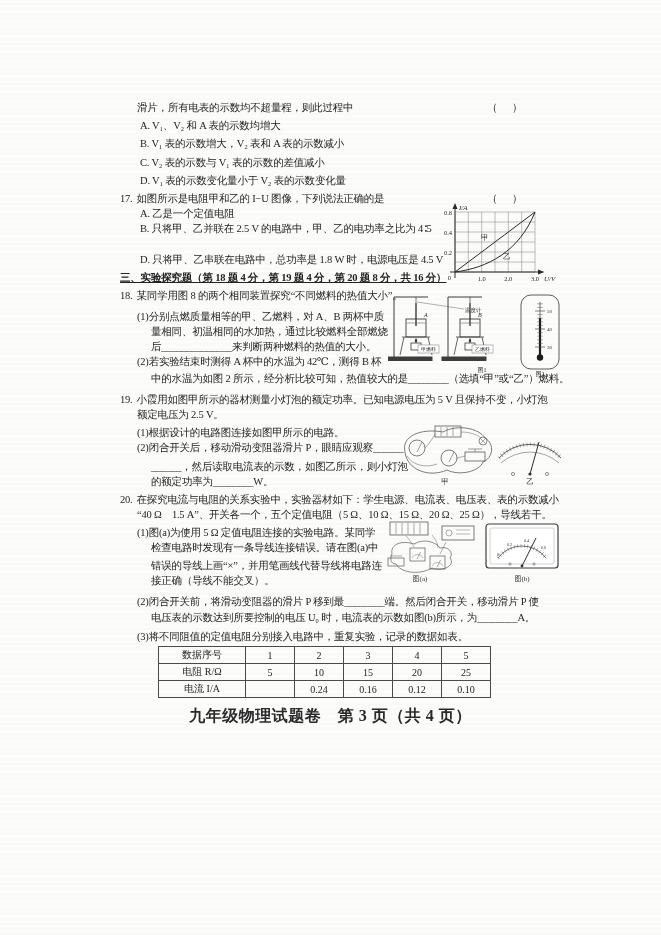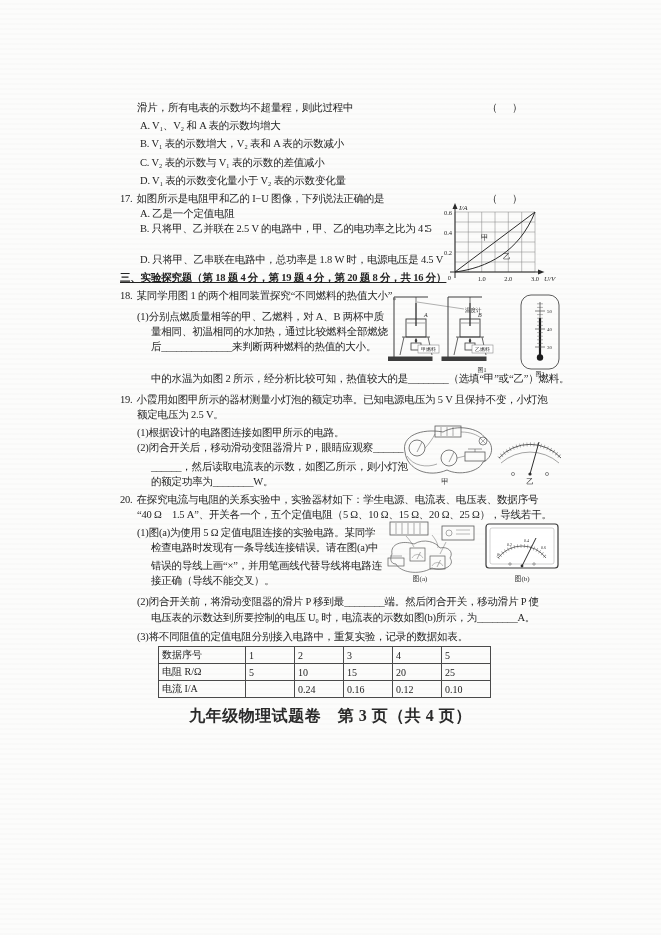--- a/index.html
+++ b/index.html
@@ -9,21 +9,21 @@
     background-image:repeating-linear-gradient(0deg, rgba(0,0,0,0.012) 0 2px, rgba(0,0,0,0) 2px 5px);
     font-family:"Liberation Serif","DejaVu Serif",serif;
     color:#232323;
     padding-left:16px;
   }
   .ln{position:absolute;white-space:nowrap;font-size:10.5px;line-height:13px;letter-spacing:-0.2px;}
   .b{font-weight:700;text-decoration:underline;}
   .qnum{margin-right:4px;}
   .bracket{position:absolute;font-size:10.5px;letter-spacing:2px;}
   table.data{position:absolute;border-collapse:collapse;font-size:10px;color:#232323;}
-  table.data td{border:1px solid #4a4a4a;text-align:left;height:16px;padding:0 3px;background:transparent;}
+  table.data td{border:1px solid #4a4a4a;text-align:center;height:16px;padding:0 3px;background:transparent;}
   td.c0{width:80px;} td.cn{width:42px;}
   .fig{position:absolute;}
   .fig text{font-family:"Liberation Serif","DejaVu Serif",serif;fill:#2a2a2a;}
   .footer{position:absolute;left:0;width:661px;text-align:center;font-size:16px;color:#2a2a2a;letter-spacing:0.5px;font-weight:bold;}
 </style>
 </head>
 <body>
 
 <div class="page">
 
@@ -55,24 +55,25 @@
     <text x="14" y="80" font-size="6.5" text-anchor="end">0</text>
     <text x="44.7" y="81" font-size="6.5" text-anchor="middle">1.0</text>
     <text x="71.3" y="81" font-size="6.5" text-anchor="middle">2.0</text>
     <text x="98" y="81" font-size="6.5" text-anchor="middle">3.0</text>
     <text x="44" y="40" font-size="7.5">甲</text>
     <text x="66" y="59" font-size="7.5">乙</text>
   </svg>
 
   <div class="ln b" style="left:120px;top:271px">三、实验探究题（第 18 题 4 分，第 19 题 4 分，第 20 题 8 分，共 16 分）</div>
 
-  <div class="ln" style="left:120px;top:289px"><span class="qnum">18.</span><span>某同学用图 1 的两个相同装置探究“不同燃料的热值大小”。</span></div>
+  <div class="ln" style="left:120px;top:289px"><span class="qnum">18.</span><span>某同学用图 8 的两个相同装置探究“不同燃料的热值大小”。</span></div>
   <div class="ln" style="left:137px;top:310px">(1)分别点燃质量相等的甲、乙燃料，对 A、B 两杯中质</div>
   <div class="ln" style="left:151px;top:340px">后______________来判断两种燃料的热值的大小。</div>
   <div class="ln" style="left:151px;top:325px">量相同、初温相同的水加热，通过比较燃料全部燃烧</div>
+  <div class="ln" style="left:137px;top:355px">(2)若实验结束时测得 A 杯中的水温为 42℃，测得 B 杯</div>
   <div class="ln" style="left:151px;top:372px">中的水温为如图 2 所示，经分析比较可知，热值较大的是________（选填“甲”或“乙”）燃料。</div>
 
   <svg class="fig" style="left:388px;top:293px" width="177" height="84" viewBox="0 0 177 84">
 
     <g stroke="#3d3d3d" fill="none" stroke-width="1">
       <rect x="0" y="64" width="44" height="3.5" fill="#3d3d3d"></rect>
       <line x1="6" y1="64" x2="6" y2="4"></line>
         <line x1="6" y1="4" x2="40" y2="4"></line>
       <line x1="28" y1="4" x2="28" y2="10" stroke-width="0.7"></line>
       <line x1="28" y1="10" x2="28" y2="33" stroke-width="1.4"></line>
@@ -153,21 +154,21 @@
       <path d="M106,36 A42,42 0 0 1 168,36" stroke="#4a4a4a" stroke-width="0.9" fill="none"></path>
       <path d="M108,41 A44,44 0 0 1 166,41" stroke="#4a4a4a" stroke-width="0.5" fill="none"></path>
       <line x1="137" y1="52" x2="146" y2="20" stroke="#2e2e2e" stroke-width="1"></line>
       <circle cx="137" cy="52" r="1.6" fill="#2e2e2e"></circle>
       <circle cx="120" cy="52" r="1.6" fill="none" stroke="#4a4a4a" stroke-width="0.6"></circle>
       <circle cx="154" cy="52" r="1.6" fill="none" stroke="#4a4a4a" stroke-width="0.6"></circle>
     </g>
     <text x="137" y="62" font-size="7.5" text-anchor="middle">乙</text>
   </svg>
 
-  <div class="ln" style="left:120px;top:493px"><span class="qnum">20.</span><span>在探究电流与电阻的关系实验中，实验器材如下：学生电源、电流表、电压表、数据序号</span></div>
+  <div class="ln" style="left:120px;top:493px"><span class="qnum">20.</span><span>在探究电流与电阻的关系实验中，实验器材如下：学生电源、电流表、电压表、表的示数减小</span></div>
   <div class="ln" style="left:137px;top:508px">“40 Ω　1.5 A”、开关各一个，五个定值电阻（5 Ω、10 Ω、15 Ω、20 Ω、25 Ω），导线若干。</div>
   <div class="ln" style="left:137px;top:526px">(1)图(a)为使用 5 Ω 定值电阻连接的实验电路。某同学</div>
   <div class="ln" style="left:151px;top:541px">检查电路时发现有一条导线连接错误。请在图(a)中</div>
   <div class="ln" style="left:151px;top:559px">错误的导线上画“×”，并用笔画线代替导线将电路连</div>
   <div class="ln" style="left:151px;top:574px">接正确（导线不能交叉）。</div>
   <div class="ln" style="left:137px;top:595px">(2)闭合开关前，将滑动变阻器的滑片 P 移到最________端。然后闭合开关，移动滑片 P 使</div>
   <div class="ln" style="left:151px;top:611px">电压表的示数达到所要控制的电压 U₀ 时，电流表的示数如图(b)所示，为________A。</div>
   <div class="ln" style="left:137px;top:630px">(3)将不同阻值的定值电阻分别接入电路中，重复实验，记录的数据如表。</div>
 
   <svg class="fig" style="left:386px;top:520px" width="179" height="64" viewBox="0 0 179 64">

